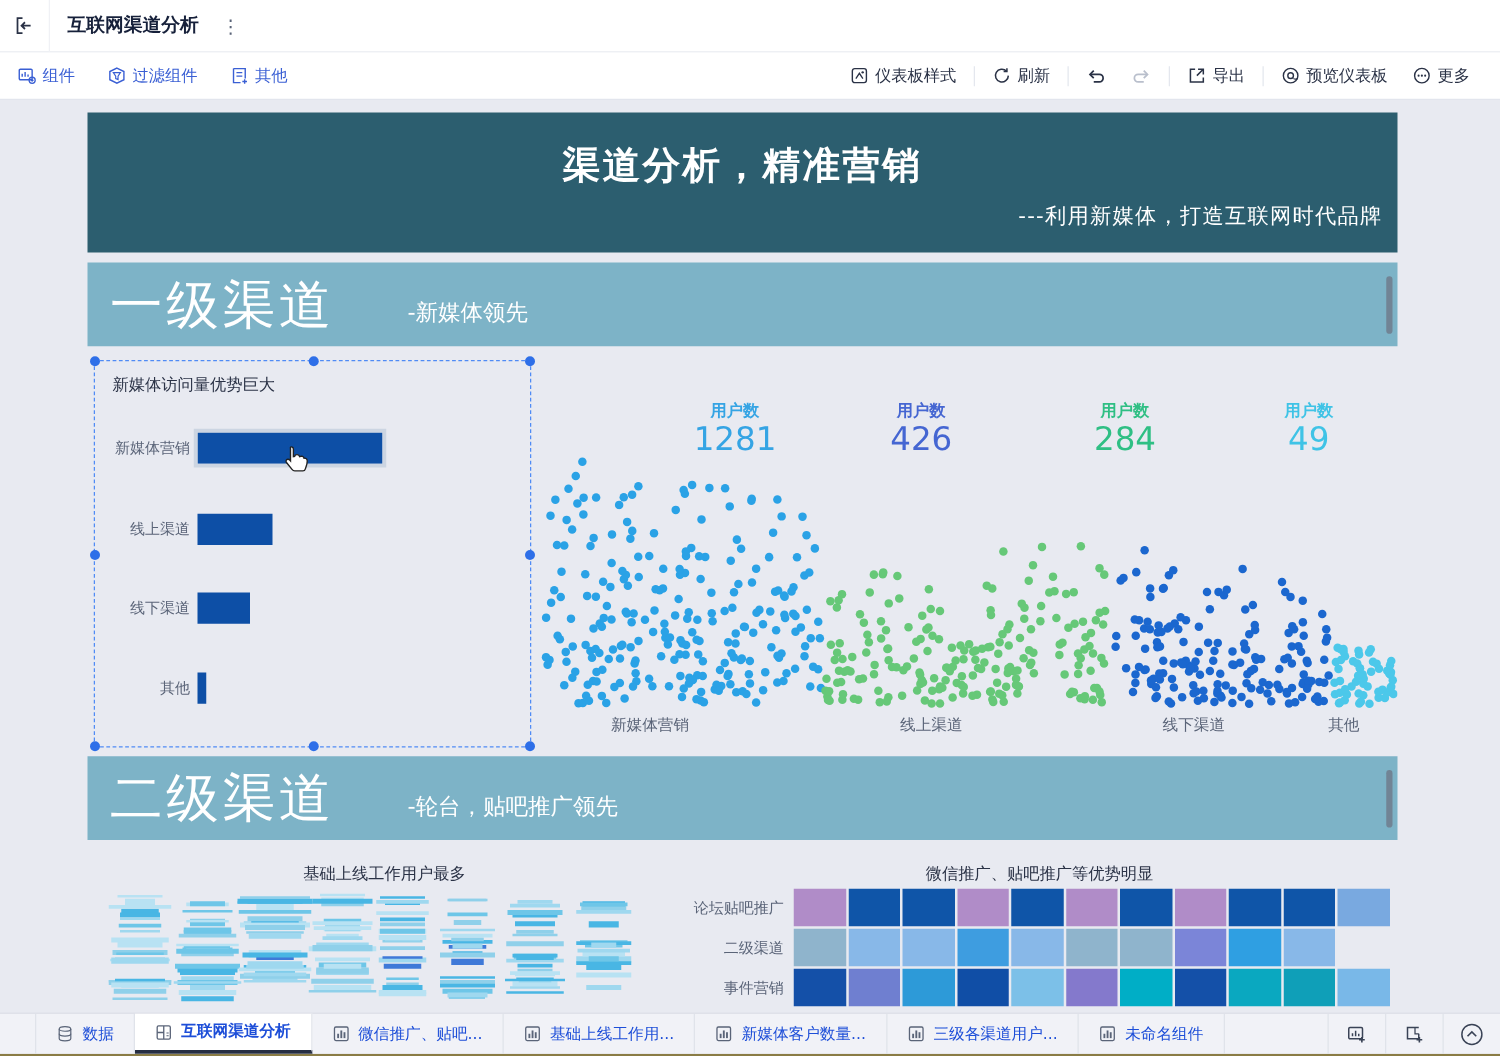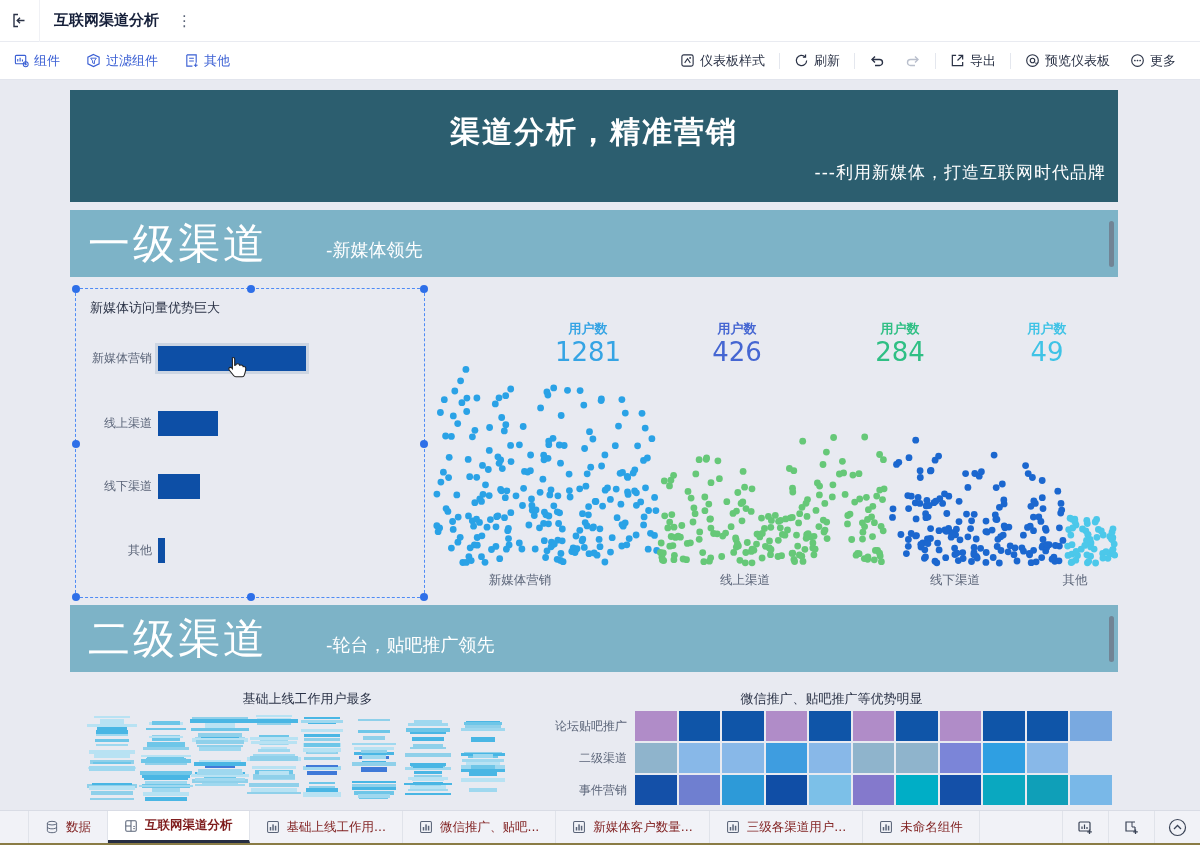--- a/index.html
+++ b/index.html
@@ -68,21 +68,21 @@
   .heatmap-widget { position:absolute; left:545px; top:598px; width:573px; height:140px; }
   .heatmap-title { text-align:center; font-size:13px; color:#2a3246; padding-top:12px; }
   .hm-row { position:absolute; left:0; height:16px; display:flex; align-items:center; }
   .hm-label { width:90px; text-align:right; padding-right:8px; font-size:12px; color:#5a6478; flex:0 0 auto; }
   .hm-cells { display:flex; gap:2px; }
   .hm-cell { width:41.5px; height:30px; }
 
   
   .tabbar { position:absolute; bottom:2px; left:0; width:1200px; height:33px; background:#f1f2f7; border-top:1px solid #d9dce5; display:flex; align-items:stretch; z-index:30; }
   .tabs { display:flex; padding-left:28px; }
-  .tab { display:flex; align-items:center; gap:7px; padding:0 16px; font-size:12.5px; color:#7f1d1d; border-right:1px solid #e0e3ea; cursor:pointer; white-space:nowrap; }
+  .tab { display:flex; align-items:center; gap:7px; padding:0 16px; font-size:12.5px; color:#1d4ed8; border-right:1px solid #e0e3ea; cursor:pointer; white-space:nowrap; }
   .tab:first-child { border-left:1px solid #e0e3ea; }
   .tab.active { background:#fff; font-weight:bold; border-bottom:3px solid #262e42; }
   .tab svg { color:#5a6478; }
   .tabbar-right { margin-left:auto; display:flex; align-items:stretch; }
   .tab-iconbtn { width:46px; display:flex; align-items:center; justify-content:center; border-left:1px solid #e0e3ea; color:#3a4356; cursor:pointer; }
   .bottom-strip { position:absolute; bottom:0; left:0; width:1200px; height:2px; background:#8a7c45; }
 </style>
 </head>
 <body>
 
@@ -1221,38 +1221,38 @@
           </svg>
           <span>互联网渠道分析</span>
         </div>
         <div class="tab">
           <svg width="14" height="14" viewBox="0 0 16 16">
             <rect x="1.8" y="1.8" width="12.4" height="12.4" rx="1.3" fill="none" stroke="currentColor" stroke-width="1.2"></rect>
             <rect x="4.3" y="8" width="1.7" height="4" fill="currentColor"></rect>
             <rect x="7.2" y="5" width="1.7" height="7" fill="currentColor"></rect>
             <rect x="10.1" y="6.6" width="1.7" height="5.4" fill="currentColor"></rect>
           </svg>
+          <span>微信推广、贴吧...</span>
+        </div>
+        <div class="tab">
+          <svg width="14" height="14" viewBox="0 0 16 16">
+            <rect x="1.8" y="1.8" width="12.4" height="12.4" rx="1.3" fill="none" stroke="currentColor" stroke-width="1.2"></rect>
+            <rect x="4.3" y="8" width="1.7" height="4" fill="currentColor"></rect>
+            <rect x="7.2" y="5" width="1.7" height="7" fill="currentColor"></rect>
+            <rect x="10.1" y="6.6" width="1.7" height="5.4" fill="currentColor"></rect>
+          </svg>
           <span>基础上线工作用...</span>
         </div>
         <div class="tab">
           <svg width="14" height="14" viewBox="0 0 16 16">
             <rect x="1.8" y="1.8" width="12.4" height="12.4" rx="1.3" fill="none" stroke="currentColor" stroke-width="1.2"></rect>
             <rect x="4.3" y="8" width="1.7" height="4" fill="currentColor"></rect>
             <rect x="7.2" y="5" width="1.7" height="7" fill="currentColor"></rect>
             <rect x="10.1" y="6.6" width="1.7" height="5.4" fill="currentColor"></rect>
           </svg>
-          <span>微信推广、贴吧...</span>
-        </div>
-        <div class="tab">
-          <svg width="14" height="14" viewBox="0 0 16 16">
-            <rect x="1.8" y="1.8" width="12.4" height="12.4" rx="1.3" fill="none" stroke="currentColor" stroke-width="1.2"></rect>
-            <rect x="4.3" y="8" width="1.7" height="4" fill="currentColor"></rect>
-            <rect x="7.2" y="5" width="1.7" height="7" fill="currentColor"></rect>
-            <rect x="10.1" y="6.6" width="1.7" height="5.4" fill="currentColor"></rect>
-          </svg>
           <span>新媒体客户数量...</span>
         </div>
         <div class="tab">
           <svg width="14" height="14" viewBox="0 0 16 16">
             <rect x="1.8" y="1.8" width="12.4" height="12.4" rx="1.3" fill="none" stroke="currentColor" stroke-width="1.2"></rect>
             <rect x="4.3" y="8" width="1.7" height="4" fill="currentColor"></rect>
             <rect x="7.2" y="5" width="1.7" height="7" fill="currentColor"></rect>
             <rect x="10.1" y="6.6" width="1.7" height="5.4" fill="currentColor"></rect>
           </svg>
           <span>三级各渠道用户...</span>

